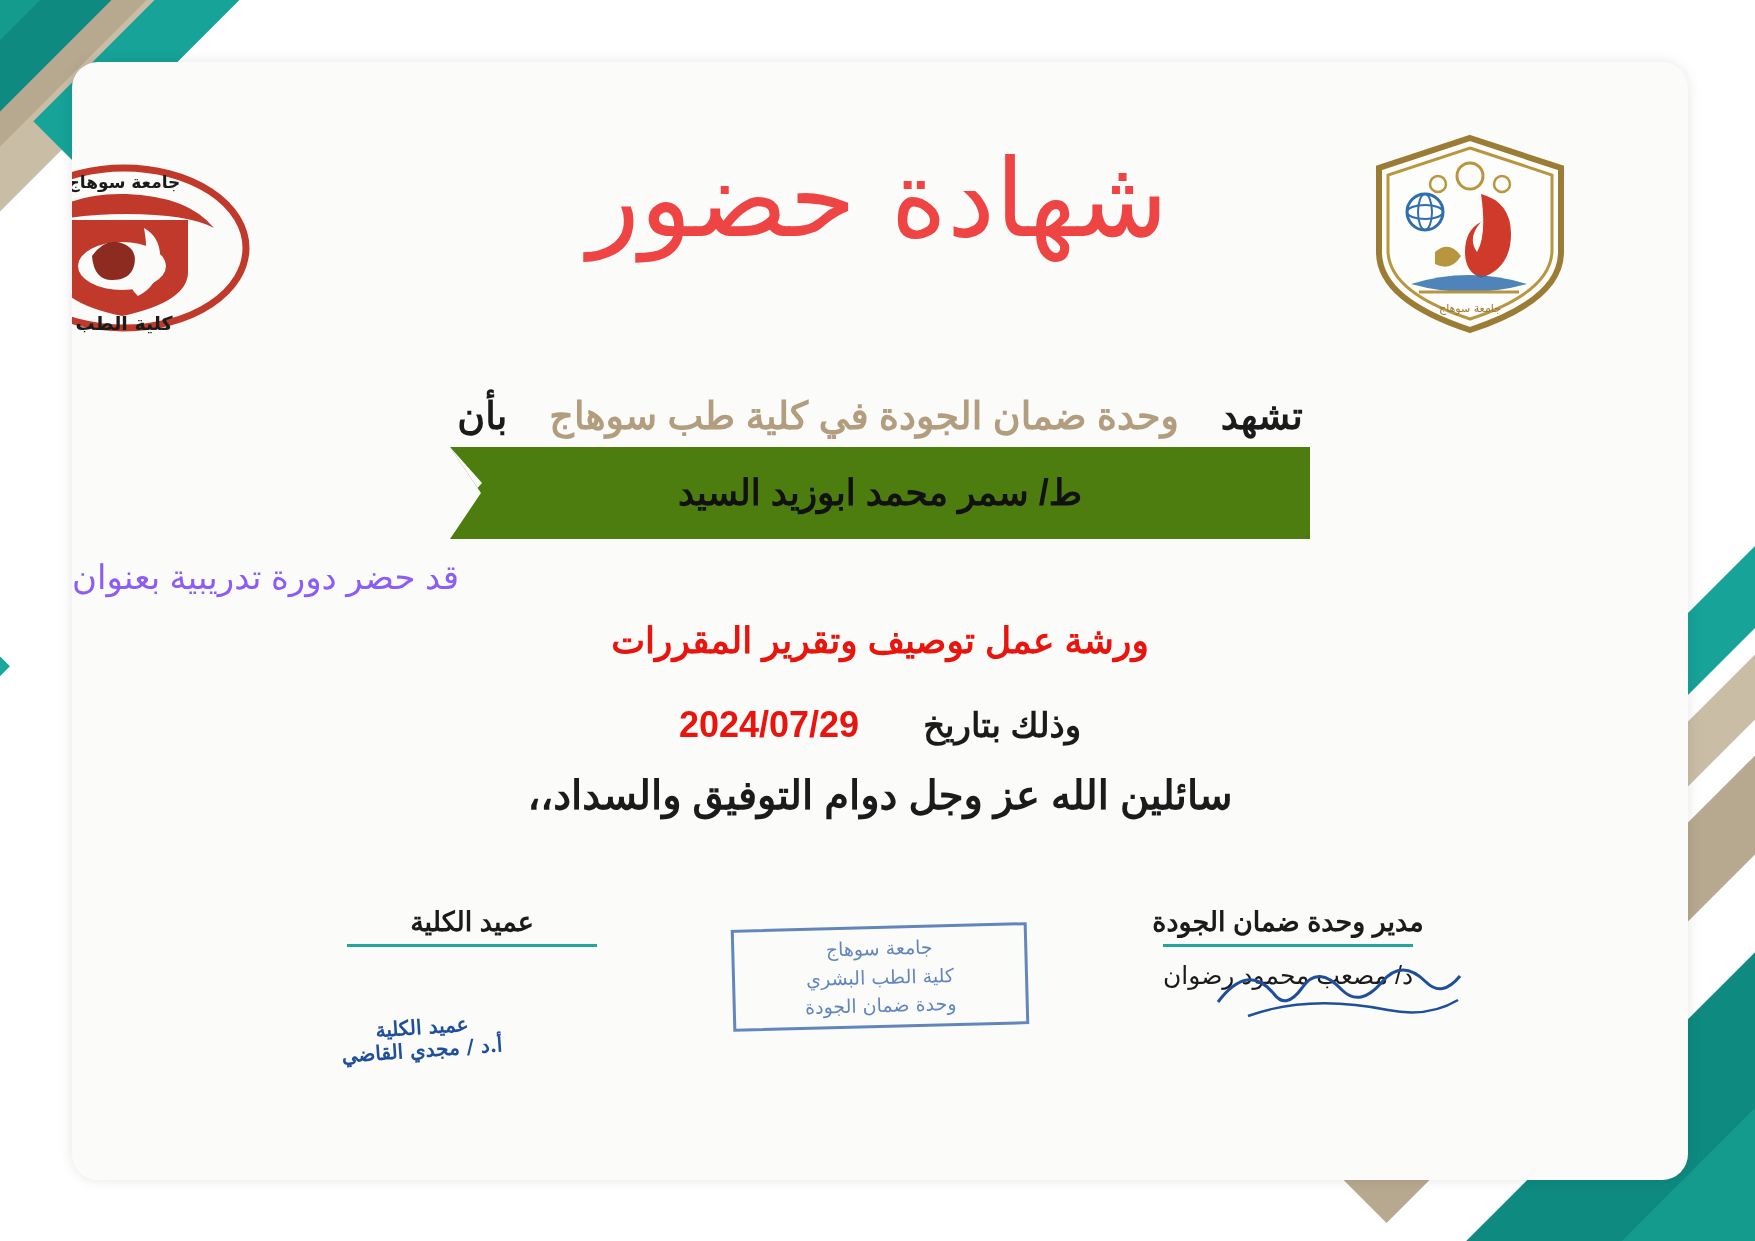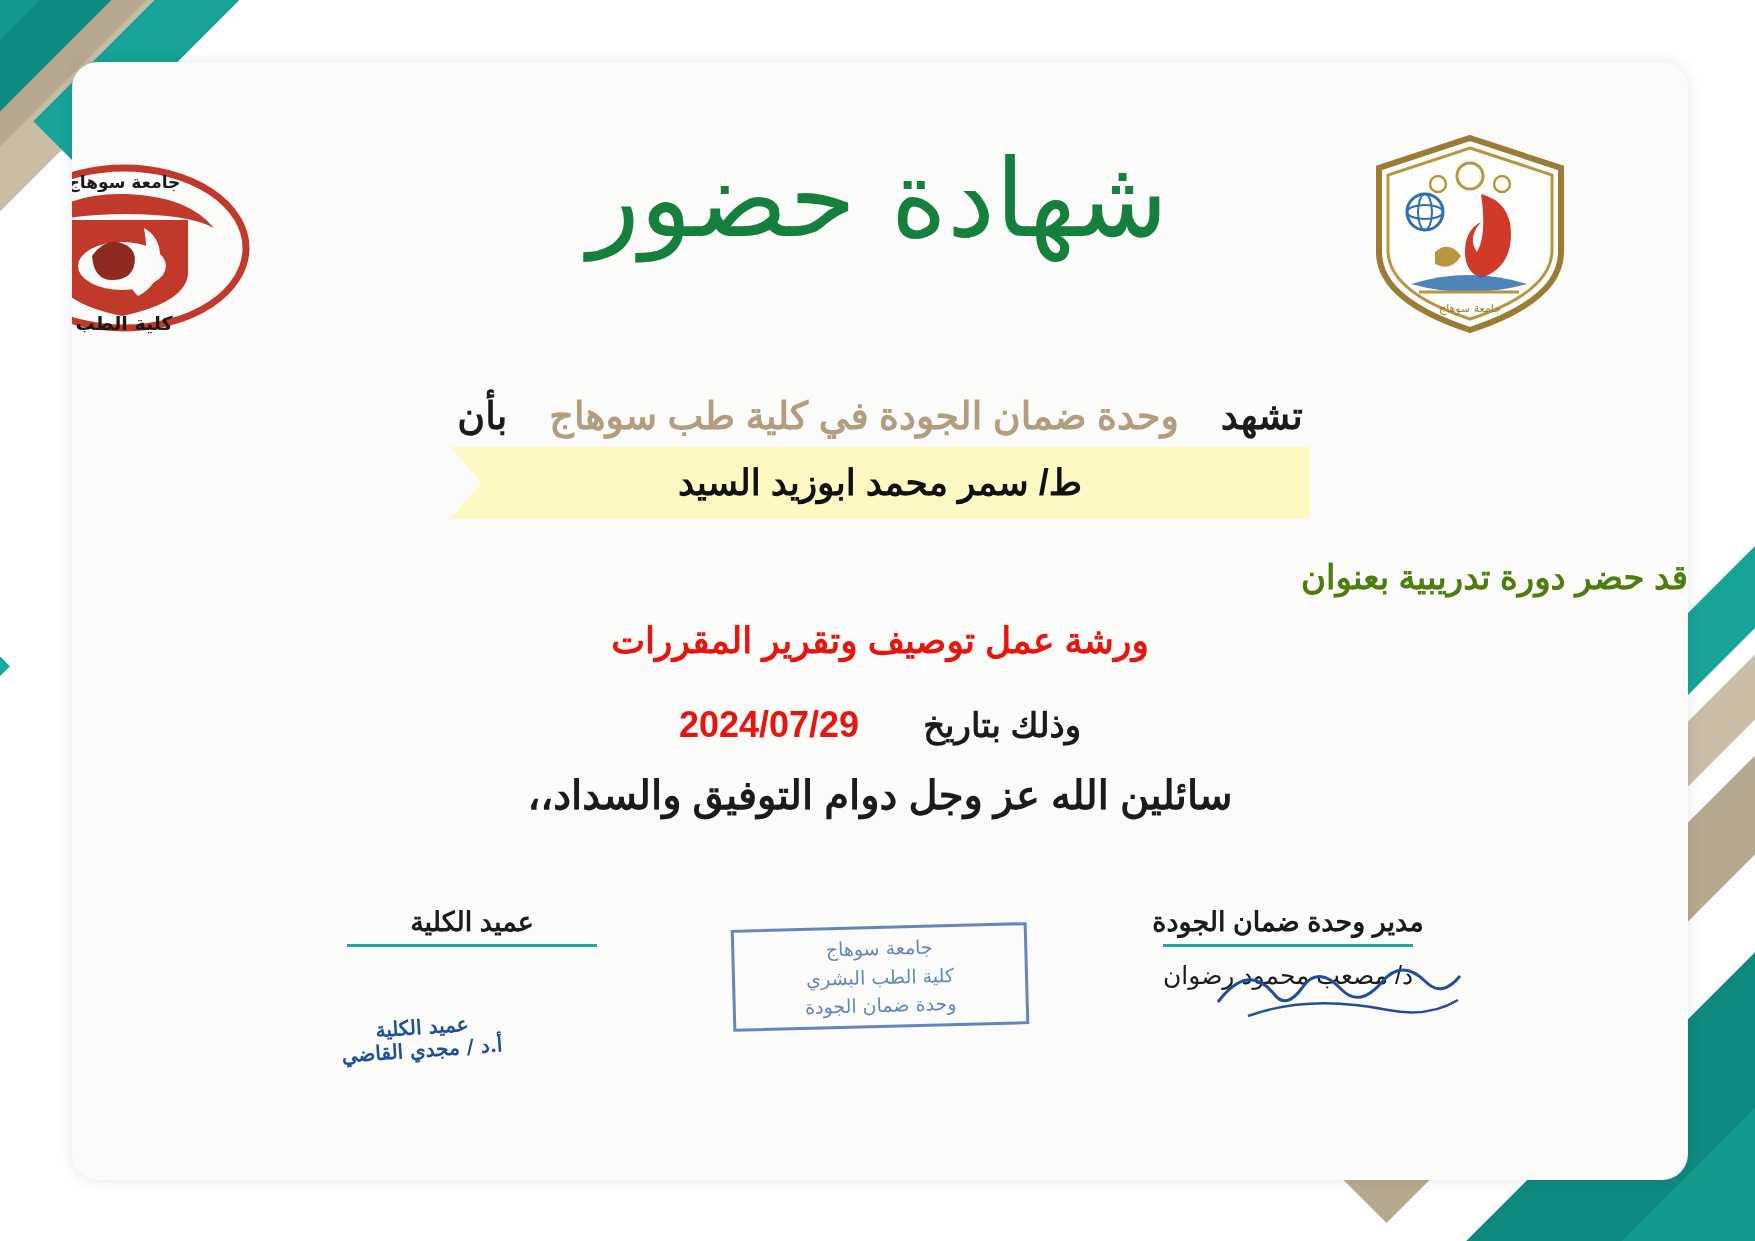--- a/index.html
+++ b/index.html
@@ -136,21 +136,21 @@
     height: 150px;
   }
 
   .title-script {
     position: absolute;
     left: 0; right: 4px;
     top: 20px;
     text-align: center;
     font-family: "DejaVu Sans", sans-serif;
     font-size: 108px;
-    color: #15803d;
+    color: #ef4444;
     letter-spacing: 2px;
     font-weight: 400;
     direction: rtl;
   }
 
   
   .line-testify {
     position: absolute;
     top: 300px;
     left: 80px;
@@ -184,22 +184,22 @@
   .name-banner-wrap {
     position: absolute;
     top: 385px;
     left: 0; right: 0;
     display: flex;
     justify-content: center;
   }
   .name-banner {
     position: relative;
     width: 860px;
-    height: 72px;
-    background: #fef9c3;
+    height: 92px;
+    background: #4d7c0f;
     display: flex;
     align-items: center;
     justify-content: center;
     clip-path: polygon(0 0, 100% 0, 100% 100%, 0 100%, 3.6% 50%);
   }
   .name-banner::before {
     content: "";
     position: absolute;
     left: -1px; top: 0;
     width: 0; height: 0;
@@ -220,24 +220,24 @@
     color: #111111;
     direction: rtl;
     z-index: 2;
     white-space: nowrap;
   }
 
   .line-attended {
     position: absolute;
     top: 495px;
     left: 0; right: 0;
-    text-align: right;
+    text-align: left;
     font-size: 34px;
-    font-weight: bold;
-    color: #4d7c0f;
+    font-weight: normal;
+    color: #8b5cf6;
     direction: rtl;
   }
   .course-title {
     position: absolute;
     top: 558px;
     left: 0; right: 0;
     text-align: center;
     font-size: 36px;
     font-weight: bold;
     color: #e8150f;

